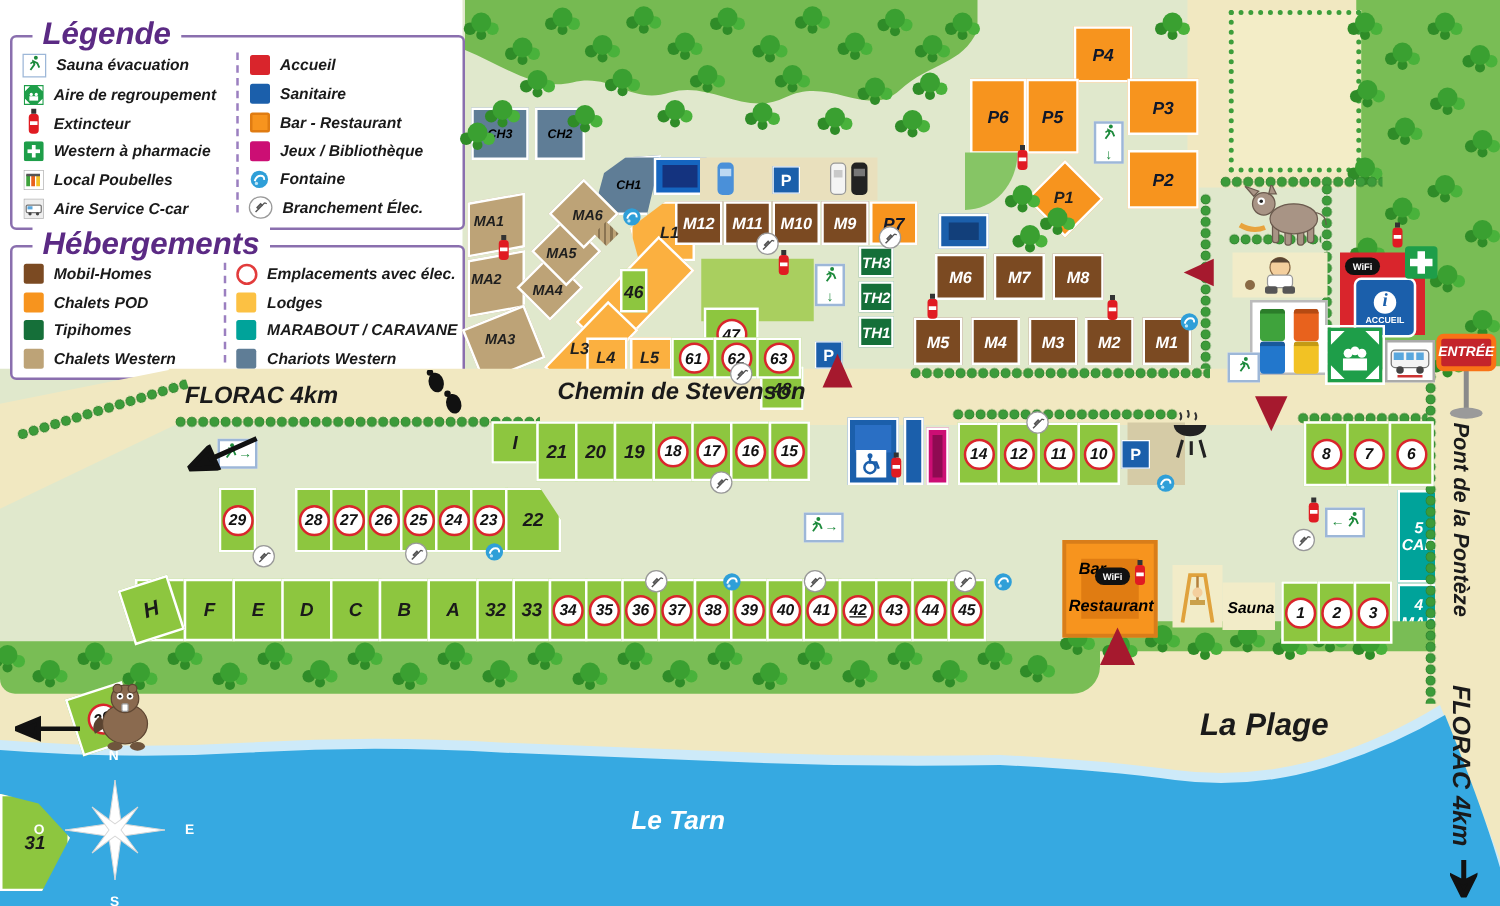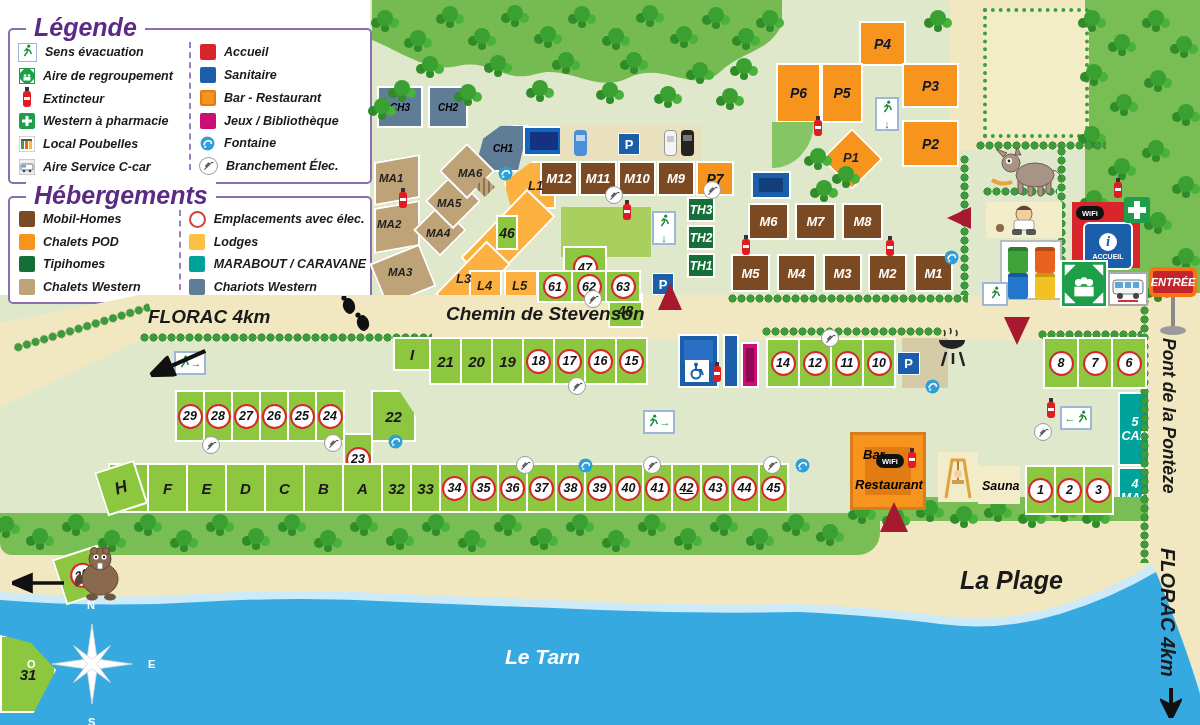--- a/index.html
+++ b/index.html
@@ -106,21 +106,21 @@
     <div class="lg-cols">
       <div class="lg-col">
         <div class="lg-item">
           <span class="lic" style="border:1.5px solid #9db7d8;background:#fff">
               <span class="run"><svg viewBox="0 0 14 16" width="11" height="13">
                   <circle cx="8.5" cy="2.5" r="2" fill="#1d8a3c"></circle>
                   <path d="M3,15 L7,9.5 L6,6 L10,8 L12,12.5" stroke="#1d8a3c" stroke-width="1.9" fill="none"></path>
                   <path d="M6,6.5 L3,8.5" stroke="#1d8a3c" stroke-width="1.6"></path>
                 </svg></span>
             </span>
-          <span>Sens évacuation</span>
+          <span>Sauna évacuation</span>
           </div>
         <div class="lg-item">
           <span class="lic">
               <svg width="16" height="16" viewBox="0 0 16 16">
                 <rect width="16" height="16" fill="#1e9e49"></rect>
                 <path d="M1,1 L5,1 L1,5 Z M15,1 L15,5 L11,1 Z M1,15 L1,11 L5,15 Z M15,15 L11,15 L15,11 Z" fill="#fff"></path>
                 <circle cx="6" cy="7.5" r="1.3" fill="#fff"></circle>
                 <circle cx="10" cy="7.5" r="1.3" fill="#fff"></circle>
                 <rect x="4.5" y="9" width="7" height="3.5" fill="#fff"></rect>
               </svg>
@@ -497,36 +497,36 @@
         <span class="circ">7</span>
       </div>
       <div class="cell" style="width: 36px; height: 52px;">
         <span class="circ">6</span>
       </div>
     </div>
   <div class="prow z6" style="left:175px;top:390px">
       <div class="cell" style="width: 30px; height: 52px;">
         <span class="circ">29</span>
       </div>
-      <div class="cell" style="width: 30px; height: 52px;">
+      <div class="cell" style="width: 30px; height: 52px; margin-left: 33px;">
         <span class="circ">28</span>
       </div>
       <div class="cell" style="width: 30px; height: 52px;">
         <span class="circ">27</span>
       </div>
       <div class="cell" style="width: 30px; height: 52px;">
         <span class="circ">26</span>
       </div>
       <div class="cell" style="width: 30px; height: 52px;">
         <span class="circ">25</span>
       </div>
       <div class="cell" style="width: 30px; height: 52px;">
         <span class="circ">24</span>
       </div>
-      <div class="cell" style="width: 30px; height: 52px; margin-top: 43px;">
+      <div class="cell" style="width: 30px; height: 52px;">
         <span class="circ">23</span>
       </div>
       <div class="cell cut" style="width: 45px; height: 52px;">
         <span class="pl">22</span>
       </div>
     </div>
   <div class="prow z6" style="left:108px;top:463px">
       <div class="cell" style="width: 41px; height: 50px;">
         <span class="pl">G</span>
       </div>

